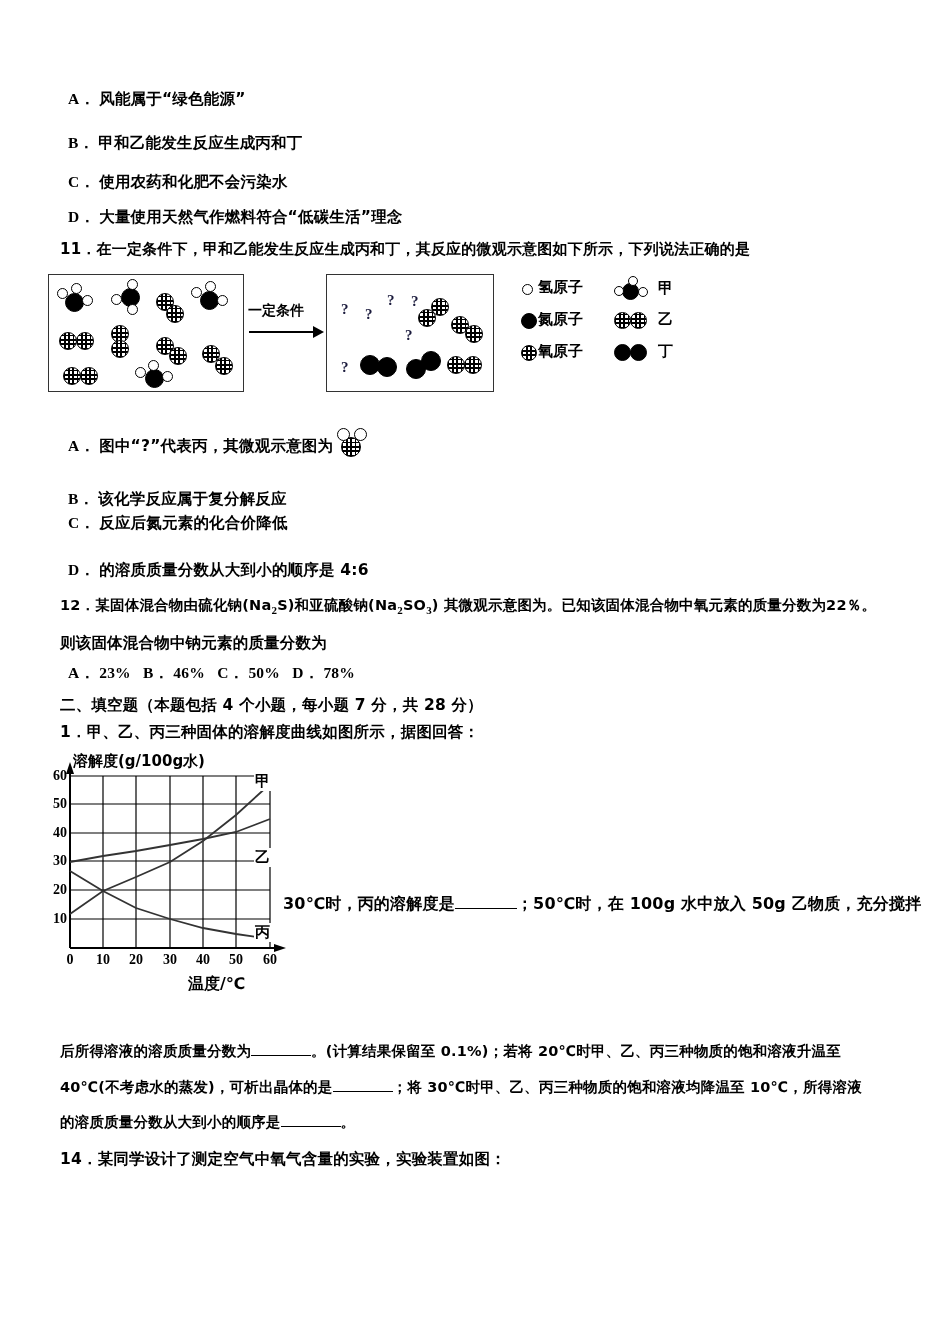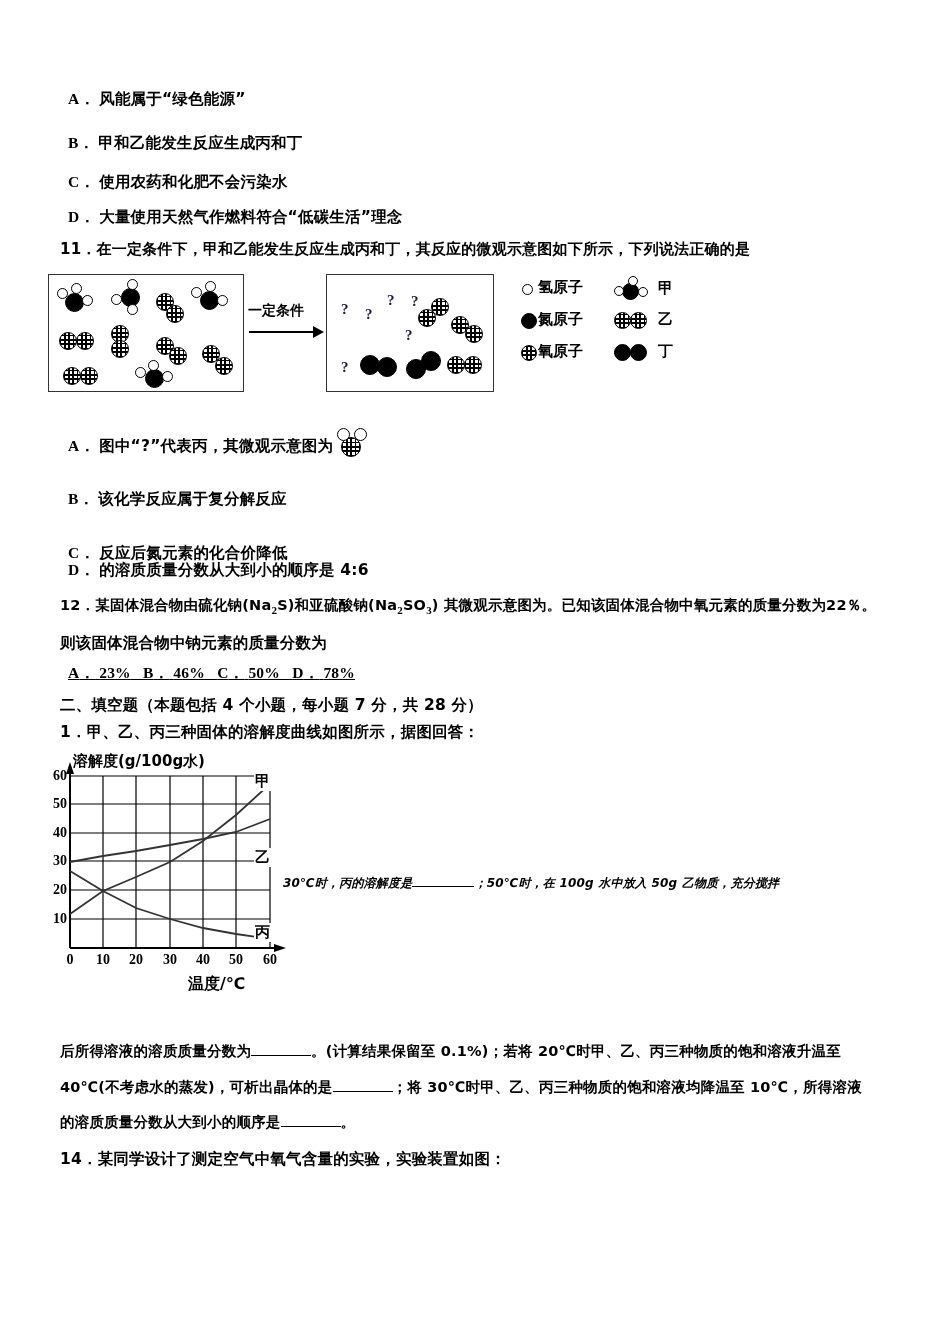--- a/index.html
+++ b/index.html
@@ -345,34 +345,34 @@
 
   <div id="optA-mol">
     <div class="atom atom-o" style="position:absolute; left:8px;  top:9px;  width:20px; height:20px;"></div>
     <div class="atom atom-h" style="position:absolute; left:4px;  top:0px;  width:13px; height:13px;"></div>
     <div class="atom atom-h" style="position:absolute; left:21px; top:0px;  width:13px; height:13px;"></div>
   </div>
 
   <div class="ln" style="left:68px; top:490px;">
     <span class="opt-letter">B</span><span class="cjk">．</span>&nbsp;<span class="cjk">该化学反应属于复分解反应</span>
   </div>
-  <div class="ln" style="left:68px; top:544px;">
+  <div class="ln" style="left:68px; top:514px;">
     <span class="opt-letter">C</span><span class="cjk">．</span>&nbsp;<span class="cjk">反应后氮元素的化合价降低</span>
   </div>
   <div class="ln" style="left:68px; top:561px;">
     <span class="opt-letter">D</span><span class="cjk">．</span>&nbsp;<span class="cjk">的溶质质量分数从大到小的顺序是 4:6</span>
   </div>
 
   <div class="ln" style="left:60px; top:597px; font-size:14.5px;">
     <span class="cjk">12．</span><span class="cjk">某固体混合物由硫化钠(Na</span><span class="small-sub">2</span><span class="cjk">S)和亚硫酸钠(Na</span><span class="small-sub">2</span><span class="cjk">SO</span><span class="small-sub">3</span><span class="cjk">) 其微观示意图为。已知该固体混合物中氧元素的质量分数为22％。</span>
   </div>
   <div class="ln" style="left:60px; top:634px;">
     <span class="cjk">则该固体混合物中钠元素的质量分数为</span>
   </div>
-  <div class="ln" style="left:68px; top:664px;text-decoration:underline;">
+  <div class="ln" style="left:68px; top:664px;">
     <span class="opt-letter">A</span><span class="cjk">．</span>&nbsp;<span>23%</span>&nbsp;&nbsp;&nbsp;<span class="opt-letter">B</span><span class="cjk">．</span>&nbsp;<span>46%</span>&nbsp;&nbsp;&nbsp;<span class="opt-letter">C</span><span class="cjk">．</span>&nbsp;<span>50%</span>&nbsp;&nbsp;&nbsp;<span class="opt-letter">D</span><span class="cjk">．</span>&nbsp;<span>78%</span>
   </div>
 
   <div class="ln" style="left:60px; top:696px;">
     <span class="cjk">二、填空题（本题包括 4 个小题，每小题 7 分，共 28 分）</span>
   </div>
 
   <div class="ln" style="left:60px; top:723px;">
     <span class="cjk">1．</span><span class="cjk">甲、乙、丙三种固体的溶解度曲线如图所示，据图回答：</span>
   </div>
@@ -431,21 +431,21 @@
       <div class="xtick" style="left:133px;">40</div>
       <div class="xtick" style="left:166px;">50</div>
       <div class="xtick" style="left:200px;">60</div>
 
       <div class="curve-label" style="left:184px; top:-4px;">甲</div>
       <div class="curve-label" style="left:184px; top:72px;">乙</div>
       <div class="curve-label" style="left:184px; top:147px;">丙</div>
     </div>
   </div>
 
-  <div class="ln" style="left:283px; top:875px; font-size:12px;font-style:italic;">
+  <div class="ln" style="left:283px; top:893px; font-size:16px;">
     <span class="cjk">30℃时，丙的溶解度是</span><span class="blank" style="width:62px;"></span><span class="cjk">；50℃时，在 100g 水中放入 50g 乙物质，充分搅拌</span>
   </div>
 
   <div class="ln" style="left:60px; top:1041px; font-size:14.5px;">
     <span class="cjk">后所得溶液的溶质质量分数为</span><span class="blank" style="width:60px;"></span><span class="cjk">。(计算结果保留至 0.1%)；若将 20℃时甲、乙、丙三种物质的饱和溶液升温至</span>
   </div>
   <div class="ln" style="left:60px; top:1077px; font-size:14.5px;">
     <span class="cjk">40℃(不考虑水的蒸发)，可析出晶体的是</span><span class="blank" style="width:60px;"></span><span class="cjk">；将 30℃时甲、乙、丙三种物质的饱和溶液均降温至 10℃，所得溶液</span>
   </div>
   <div class="ln" style="left:60px; top:1112px; font-size:14.5px;">

